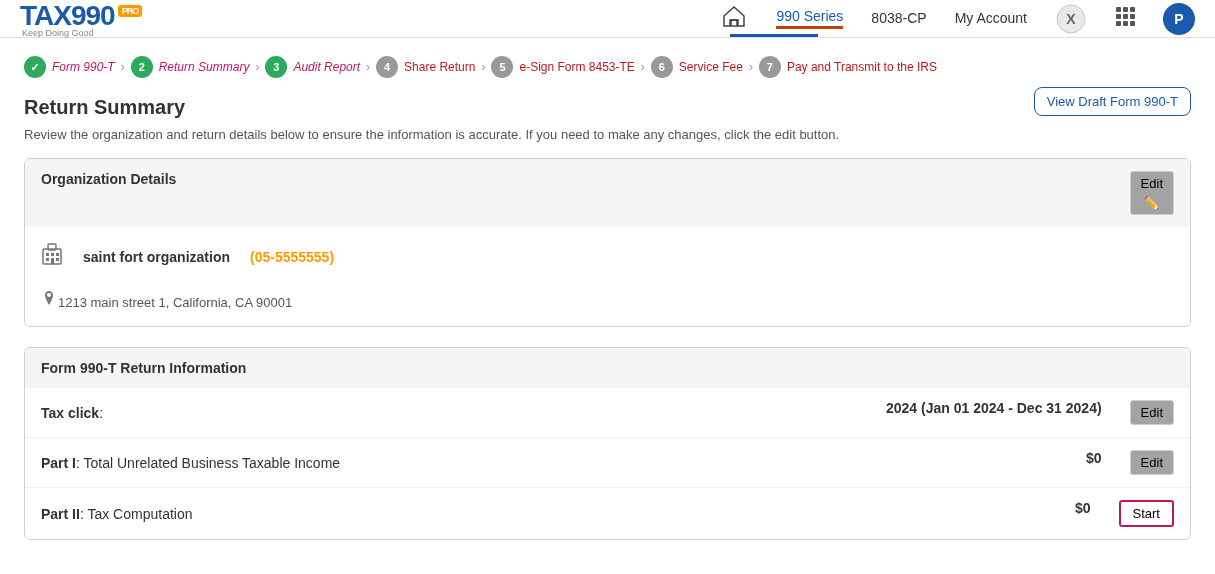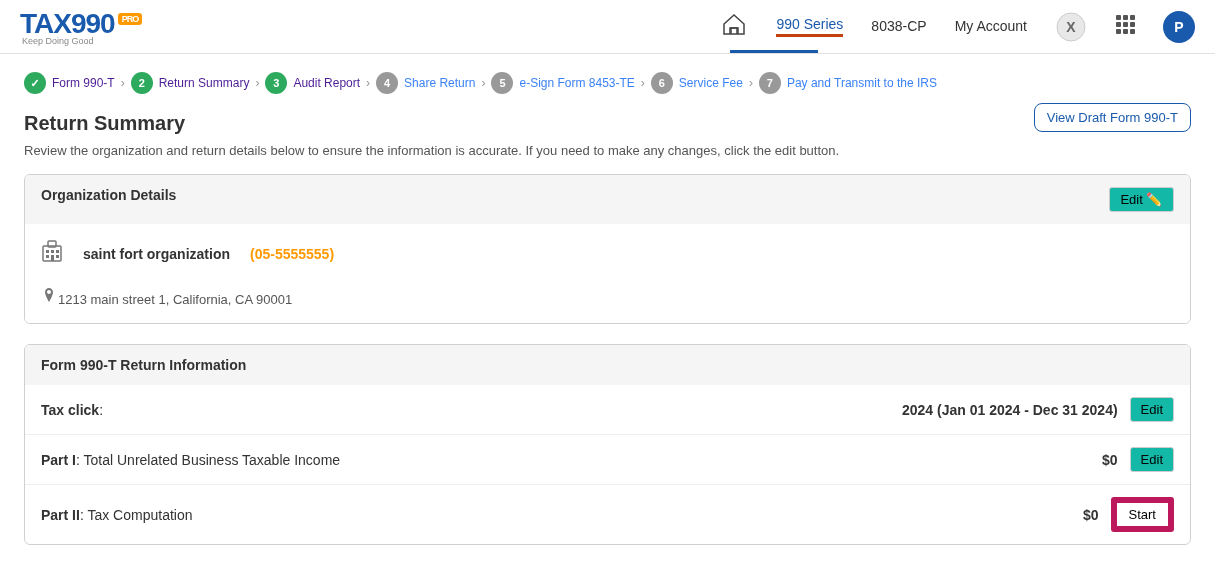--- a/index.html
+++ b/index.html
@@ -3,21 +3,21 @@
   <meta charset="utf-8">
   <style>
     * { margin: 0; padding: 0; box-sizing: border-box; }
     body { font-family: Arial, sans-serif; font-size: 14px; color: #333; background: #fff; width: 1215px; }
 
     
     .header {
       display: flex;
       align-items: center;
       padding: 0 20px;
-      height: 54px;
+      height: 38px;
       border-bottom: 1px solid #e0e0e0;
       position: relative;
     }
     .logo-area {
       display: flex;
       align-items: center;
       gap: 0;
     }
     .logo-text {
       font-size: 28px;
@@ -110,22 +110,22 @@
       align-items: center;
       justify-content: center;
       font-size: 11px;
       font-weight: bold;
       flex-shrink: 0;
     }
     .step-circle.completed { background: #2eaa5e; color: #fff; }
     .step-circle.active { background: #2eaa5e; color: #fff; }
     .step-circle.inactive { background: #999; color: #fff; }
     .step-label { font-size: 12px; }
-    .step-label.green { color: #4c1d95; }
-    .step-label.gray { color: #3b82f6; }
+    .step-label.green { color: #be185d; font-style: italic; }
+    .step-label.gray { color: #b91c1c; }
     .step-arrow {
       color: #999;
       margin: 0 6px;
       font-size: 12px;
     }
 
     
     .main-content {
       padding: 0 24px 24px;
     }
@@ -166,28 +166,29 @@
       display: flex;
       align-items: flex-start;
       justify-content: space-between;
     }
     .card-body {
       padding: 16px;
       background: #fff;
     }
     .edit-btn {
       border: 1px solid #ccc;
-      background: #14b8a6;
+      background: #a3a3a3;
       padding: 4px 10px;
       font-size: 13px;
       cursor: pointer;
       border-radius: 3px;
       display: flex;
       align-items: center;
       gap: 4px;
+      flex-direction: column;
     }
     .edit-icon { font-size: 13px; }
 
     
     .org-name-row {
       display: flex;
       align-items: center;
       gap: 20px;
       margin-bottom: 20px;
     }
@@ -219,29 +220,29 @@
       align-items: center;
       justify-content: space-between;
       padding: 12px 16px;
       border-bottom: 1px solid #eee;
     }
     .return-row:last-child { border-bottom: none; }
     .return-label { font-size: 14px; }
     .return-label strong { font-weight: bold; }
     .return-value-area {
       display: flex;
-      align-items: center;
-      gap: 12px;
+      align-items: flex-start;
+      gap: 28px;
     }
     .return-value {
       font-size: 14px;
       font-weight: bold;
     }
     .start-btn {
-      border: 6px solid #be185d;
+      border: 2px solid #be185d;
       background: #fff;
       padding: 4px 12px;
       font-size: 13px;
       cursor: pointer;
       border-radius: 3px;
     }
 
     .clearfix::after { content: ''; display: table; clear: both; }
   </style>
 </head>

